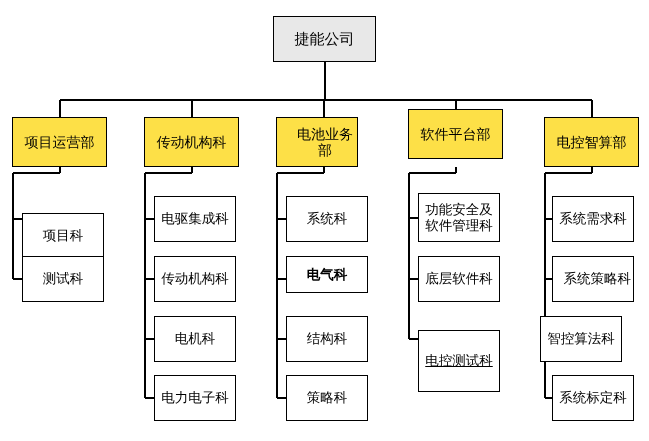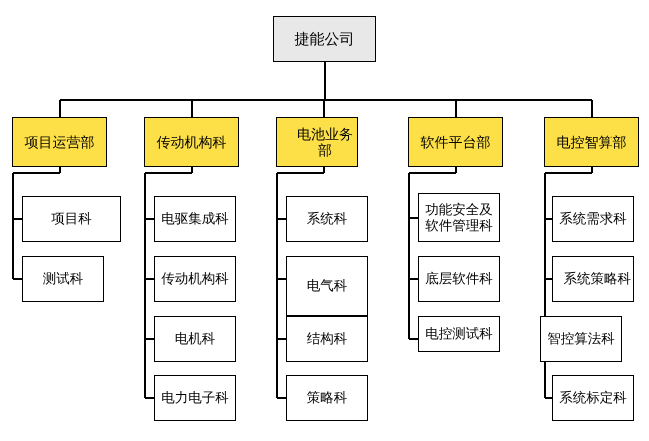--- a/index.html
+++ b/index.html
@@ -100,21 +100,21 @@
       <line x1="545" y1="339" x2="552" y2="339" stroke="#000000" stroke-width="1.4" shape-rendering="crispEdges"></line>
       <line x1="545" y1="398" x2="552" y2="398" stroke="#000000" stroke-width="1.4" shape-rendering="crispEdges"></line>
     </svg>
   <div id="node-layer">
       <div class="node node-root" style="left: 273px; top: 16px; width: 103px; height: 46px;">
         <span class="node-label">捷能公司</span>
       </div>
       <div class="node node-dept" style="left: 12px; top: 117px; width: 95px; height: 50px;">
         <span class="node-label">项目运营部</span>
       </div>
-      <div class="node node-section" style="left: 22px; top: 196px; width: 99px; height: 46px; justify-content: center;">
+      <div class="node node-section" style="left: 22px; top: 213px; width: 82px; height: 46px; justify-content: center;">
         <span class="node-label">项目科</span>
       </div>
       <div class="node node-section" style="left: 22px; top: 256px; width: 82px; height: 46px;">
         <span class="node-label">测试科</span>
       </div>
       <div class="node node-dept" style="left: 144px; top: 117px; width: 95px; height: 50px;">
         <span class="node-label">传动机构科</span>
       </div>
       <div class="node node-section" style="left: 154px; top: 196px; width: 82px; height: 46px;">
         <span class="node-label">电驱集成科</span>
@@ -127,40 +127,40 @@
       </div>
       <div class="node node-section" style="left: 154px; top: 375px; width: 82px; height: 46px;">
         <span class="node-label">电力电子科</span>
       </div>
       <div class="node node-dept" style="left: 276px; top: 117px; width: 82px; height: 50px; padding-left: 16px;">
         <span class="node-label">电池业务部</span>
       </div>
       <div class="node node-section" style="left: 286px; top: 196px; width: 82px; height: 46px;">
         <span class="node-label">系统科</span>
       </div>
-      <div class="node node-section" style="left: 286px; top: 256px; width: 82px; height: 60px;">
+      <div class="node node-section" style="left: 286px; top: 256px; width: 82px; height: 37px; font-weight: bold;">
         <span class="node-label">电气科</span>
       </div>
       <div class="node node-section" style="left: 286px; top: 316px; width: 82px; height: 46px;">
         <span class="node-label">结构科</span>
       </div>
       <div class="node node-section" style="left: 286px; top: 375px; width: 82px; height: 46px;">
         <span class="node-label">策略科</span>
       </div>
-      <div class="node node-dept" style="left: 408px; top: 117px; width: 95px; height: 50px;">
+      <div class="node node-dept" style="left: 408px; top: 109px; width: 95px; height: 50px;">
         <span class="node-label">软件平台部</span>
       </div>
       <div class="node node-section" style="left: 418px; top: 193px; width: 82px; height: 49px;">
         <span class="node-label">功能安全及
 软件管理科</span>
       </div>
       <div class="node node-section" style="left: 418px; top: 256px; width: 82px; height: 46px;">
         <span class="node-label">底层软件科</span>
       </div>
-      <div class="node node-section" style="left: 418px; top: 316px; width: 82px; height: 36px;">
+      <div class="node node-section" style="left: 418px; top: 330px; width: 82px; height: 62px; text-decoration: underline;">
         <span class="node-label">电控测试科</span>
       </div>
       <div class="node node-dept" style="left: 544px; top: 117px; width: 95px; height: 50px;">
         <span class="node-label">电控智算部</span>
       </div>
       <div class="node node-section" style="left: 552px; top: 196px; width: 82px; height: 46px;">
         <span class="node-label">系统需求科</span>
       </div>
       <div class="node node-section" style="left: 552px; top: 256px; width: 82px; height: 46px; justify-content: flex-end;">
         <span class="node-label">系统策略科</span>

